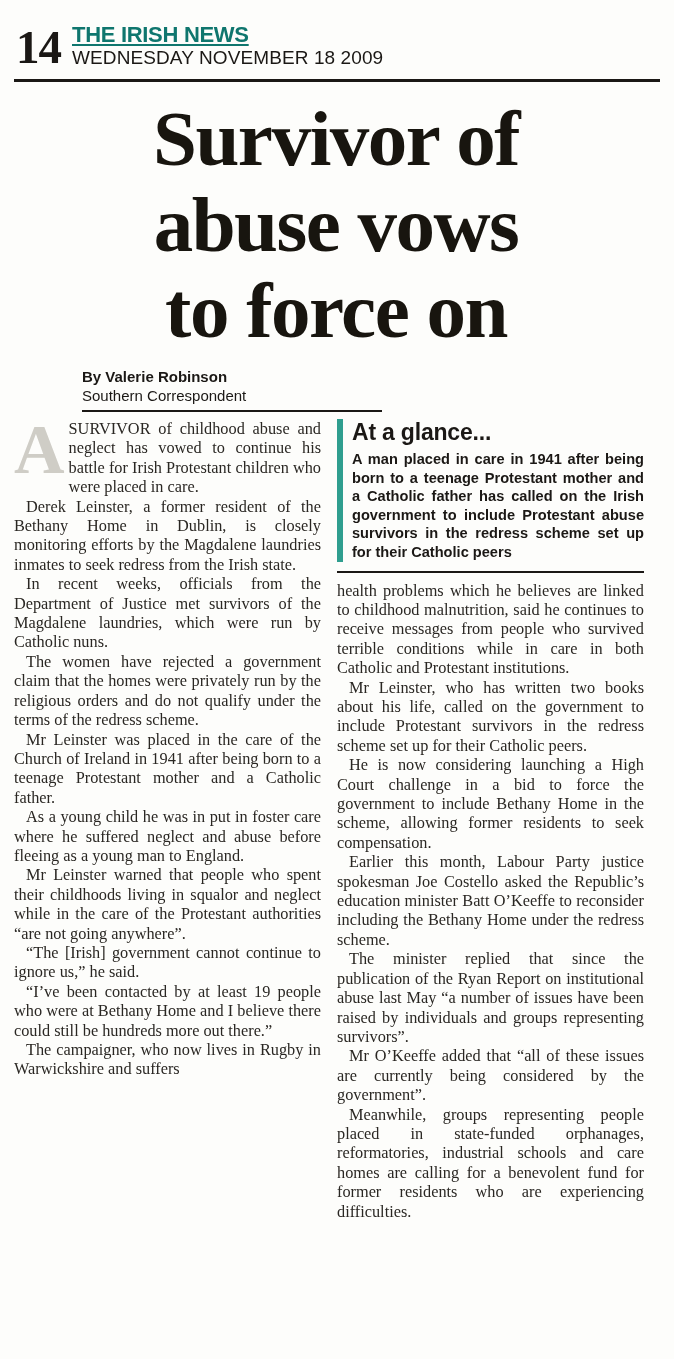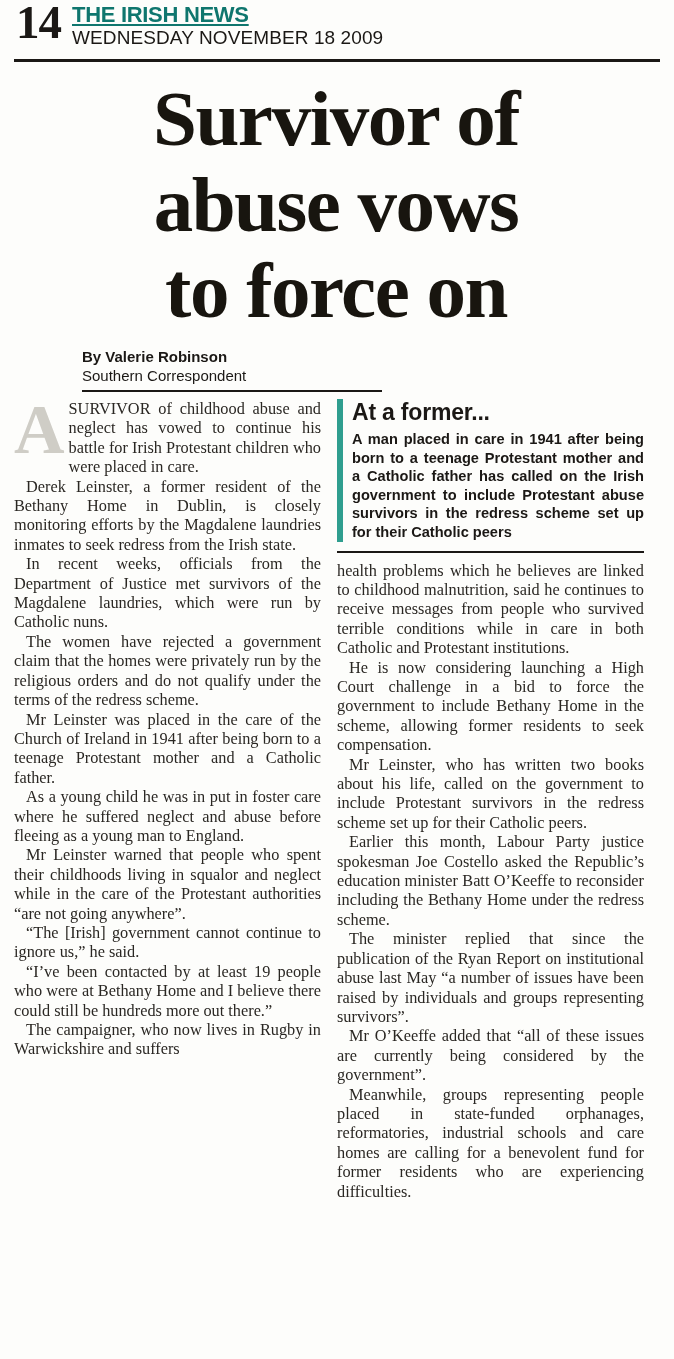--- a/index.html
+++ b/index.html
@@ -20,22 +20,22 @@
     width: 674px;
     height: 1359px;
     box-sizing: border-box;
     padding: 0 14px;
     background: #fdfdfb;
   }
 
   
   .masthead {
     display: flex;
-    align-items: flex-start;
-    padding-top: 0;
+    align-items: flex-end;
+    padding-top: 20px;
     padding-left: 2px;
   }
   .page-number {
     font-family: "Liberation Serif", serif;
     font-weight: bold;
     font-size: 47px;
     line-height: 44px;
     letter-spacing: -1px;
     color: #1b1815;
     margin-right: 11px;
@@ -213,28 +213,28 @@
       <p>Mr Leinster was placed in the care of the Church of Ireland in 1941 after being born to a teenage Protestant mother and a Catholic father.</p>
       <p>As a young child he was in put in foster care where he suffered neglect and abuse before fleeing as a young man to England.</p>
       <p>Mr Leinster warned that people who spent their childhoods living in squalor and neglect while in the care of the Protestant authorities “are not going anywhere”.</p>
       <p>“The [Irish] government cannot continue to ignore us,” he said.</p>
       <p>“I’ve been contacted by at least 19 people who were at Bethany Home and I believe there could still be hundreds more out there.”</p>
       <p>The campaigner, who now lives in Rugby in Warwickshire and suffers</p>
     </div>
 
     <div class="col">
       <div class="glance">
-        <div class="glance-title">At a former...</div>
+        <div class="glance-title">At a glance...</div>
         <div class="glance-body">A man placed in care in 1941 after being born to a teenage Protestant mother and a Catholic father has called on the Irish government to include Protestant abuse survivors in the redress scheme set up for their Catholic peers</div>
       </div>
       <div class="glance-rule"></div>
       <div class="right-col-body">
         <p class="first">health problems which he believes are linked to childhood malnutrition, said he continues to receive messages from people who survived terrible conditions while in care in both Catholic and Protestant institutions.</p>
+        <p>Mr Leinster, who has written two books about his life, called on the government to include Protestant survivors in the redress scheme set up for their Catholic peers.</p>
         <p>He is now considering launching a High Court challenge in a bid to force the government to include Bethany Home in the scheme, allowing former residents to seek compensation.</p>
-        <p>Mr Leinster, who has written two books about his life, called on the government to include Protestant survivors in the redress scheme set up for their Catholic peers.</p>
         <p>Earlier this month, Labour Party justice spokesman Joe Costello asked the Republic’s education minister Batt O’Keeffe to reconsider including the Bethany Home under the redress scheme.</p>
         <p>The minister replied that since the publication of the Ryan Report on institutional abuse last May “a number of issues have been raised by individuals and groups representing survivors”.</p>
         <p>Mr O’Keeffe added that “all of these issues are currently being considered by the government”.</p>
         <p>Meanwhile, groups representing people placed in state-funded orphanages, reformatories, industrial schools and care homes are calling for a benevolent fund for former residents who are experiencing difficulties.</p>
       </div>
     </div>
 
   </div>
 </div>
 

